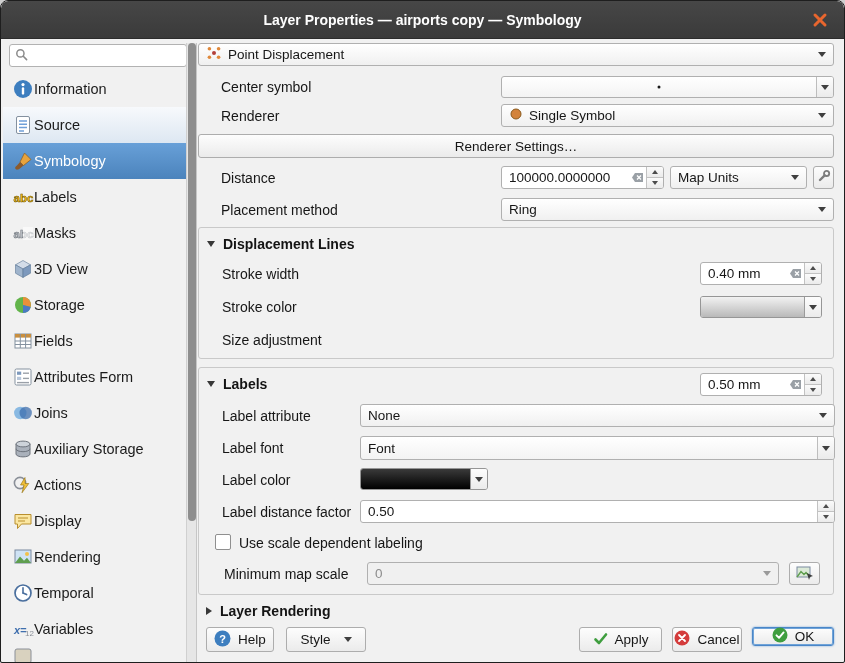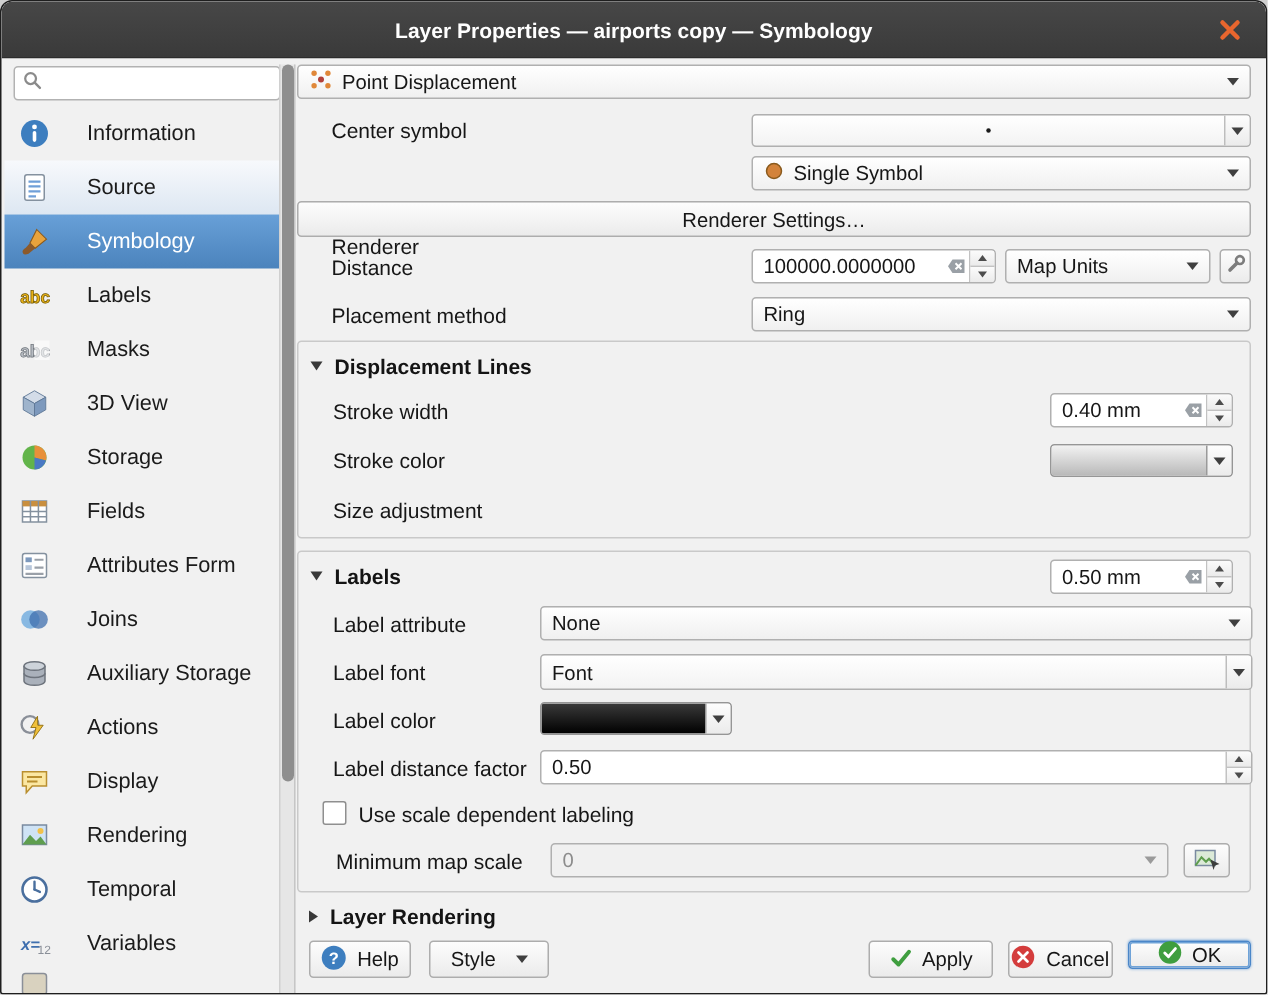--- a/index.html
+++ b/index.html
@@ -25,21 +25,21 @@
   .close { position:absolute; right:15px; top:10px; width:18px; height:18px; cursor:pointer; }
   
   .searchbox {
     position:absolute; left:8px; top:43px; width:178px; height:23px;
     background:#ffffff; border:1px solid #b2b2b2; border-radius:3px;
     display:flex; align-items:center; padding:0 5px; gap:4px;
   }
   .searchbox input { border:none; outline:none; flex:1; min-width:0; font-size:13px; background:transparent; font-family:inherit; }
   .side-item {
     position:absolute; left:2px; width:183px; height:36px;
-    display:flex; align-items:center; padding-left:9px; gap:24px;
+    display:flex; align-items:center; padding-left:9px; gap:0;
     font-size:14.5px; color:#1b1b1b; cursor:pointer; white-space:nowrap;
   }
   .side-item.selected { background:linear-gradient(#68a0d8,#4b83bc); color:#ffffff; }
   .side-item.hovered { background:linear-gradient(#f7f9fc,#dde7f2); }
   .si-icon { width:22px; height:22px; flex:0 0 22px; display:flex; }
   .vscroll {
     position:absolute; left:185px; top:42px; width:11px; height:620px;
     background:#e6e6e6; border-left:1px solid #d0d0d0; border-right:1px solid #c6c6c6;
   }
   .vthumb { position:absolute; left:1px; top:0; width:8px; height:478px; background:#8e8e8e; border-radius:4px; }
@@ -299,21 +299,21 @@
   <div class="lbl" style="left:220px; top:78px;">Center symbol</div>
   <div class="splitbtn" style="left:500px; top:75px; width:333px;">
     <div class="main">
         <span class="dot"></span>
       </div>
     <div class="dd">
         <span class="arr"></span>
       </div>
   </div>
 
-  <div class="lbl" style="left:220px; top:107px;margin-top:48px;">Renderer</div>
+  <div class="lbl" style="left:220px; top:107px;">Renderer</div>
   <div class="combo" style="left:500px; top:103px; width:333px;">
     <span><svg width="14" height="14" viewBox="0 0 14 14">
           <circle cx="7" cy="7" r="5" fill="#d3833b" stroke="#8a5a1d"></circle>
         </svg></span>
     <span>Single Symbol</span>
     <span class="spacer"></span>
       <span class="arr"></span>
   </div>
 
   <div class="btn" style="left:197px; top:133px; width:636px; height:24px;">

